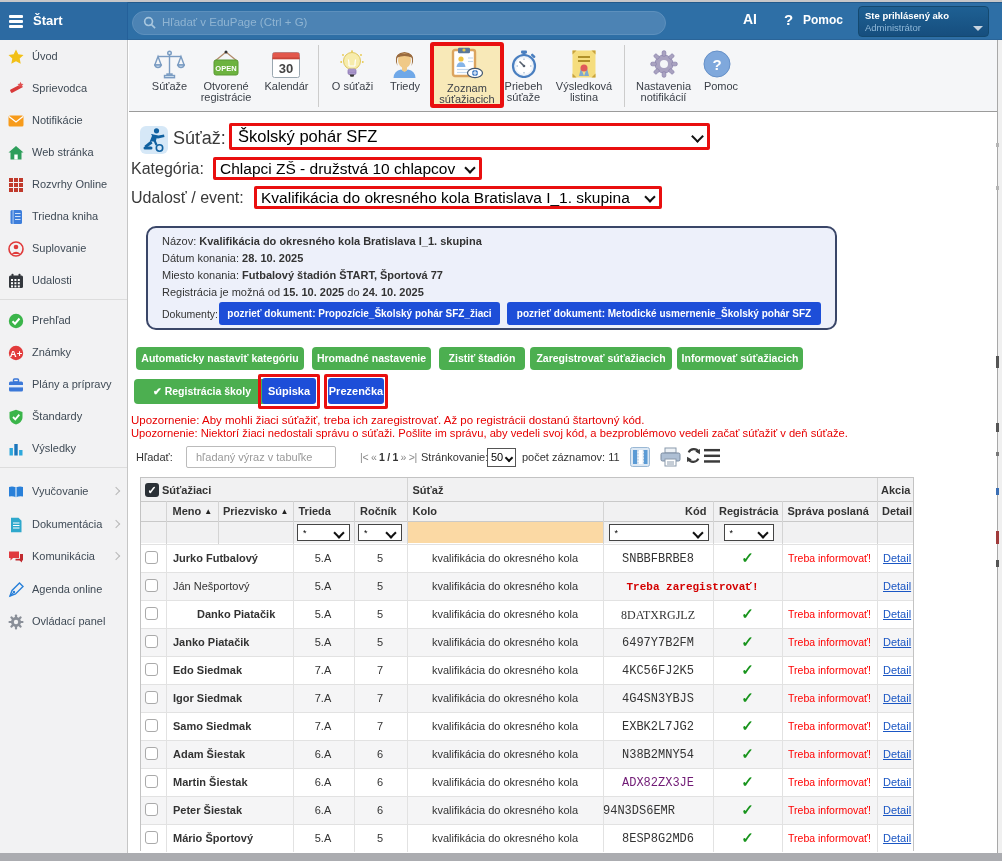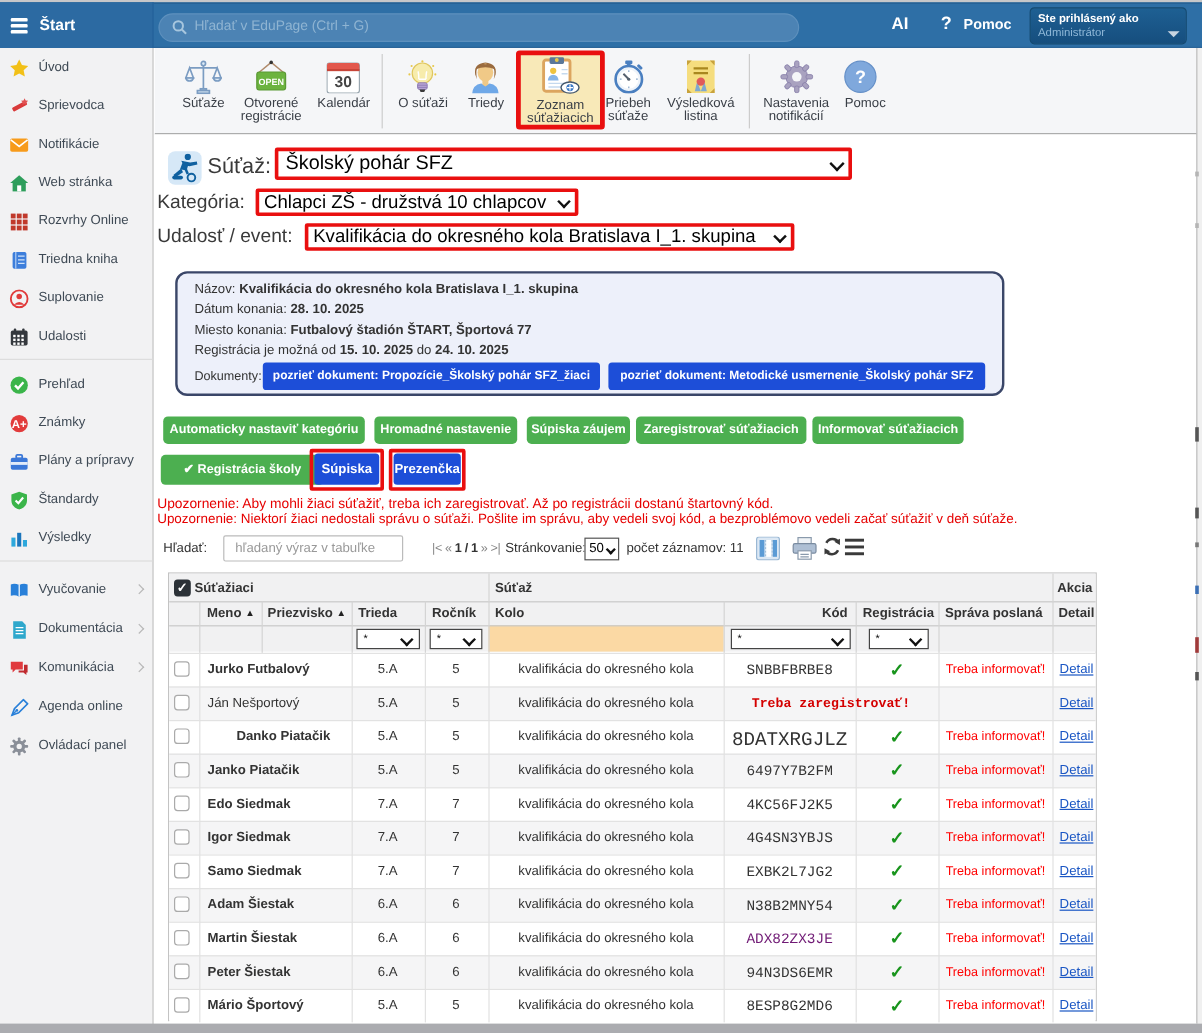--- a/index.html
+++ b/index.html
@@ -383,21 +383,21 @@
 <div class="abs" style="left:146px;top:226px;width:691px;height:104px;background:#edf0fa;border:2px solid #3a4668;border-radius:10px;box-sizing:border-box"></div>
 <div class="abs" style="left:162px;top:235px;font-size:11px;color:#333;white-space:nowrap"><span style="font-weight:normal">Názov: </span><span style="font-weight:bold">Kvalifikácia do okresného kola Bratislava I_1. skupina</span></div>
 <div class="abs" style="left:162px;top:252px;font-size:11px;color:#333;white-space:nowrap"><span style="font-weight:normal">Dátum konania: </span><span style="font-weight:bold">28. 10. 2025</span></div>
 <div class="abs" style="left:162px;top:269px;font-size:11px;color:#333;white-space:nowrap"><span style="font-weight:normal">Miesto konania: </span><span style="font-weight:bold">Futbalový štadión ŠTART, Športová 77</span></div>
 <div class="abs" style="left:162px;top:286px;font-size:11px;color:#333;white-space:nowrap"><span style="font-weight:normal">Registrácia je možná od </span><span style="font-weight:bold">15. 10. 2025</span><span style="font-weight:normal"> do </span><span style="font-weight:bold">24. 10. 2025</span></div>
 <div class="abs" style="left:162px;top:308px;font-size:10.5px;color:#333">Dokumenty:</div>
 <div class="bbtn" style="left:219px;top:302px;width:281px;height:23px;font-size:10px;line-height:23px">pozrieť dokument: Propozície_Školský pohár SFZ_žiaci</div>
 <div class="bbtn" style="left:507px;top:302px;width:314px;height:23px;font-size:10px;line-height:23px">pozrieť dokument: Metodické usmernenie_Školský pohár SFZ</div>
 <div class="gbtn" style="left:136px;top:347px;width:168px;height:23px;line-height:23px">Automaticky nastaviť kategóriu</div>
 <div class="gbtn" style="left:312px;top:347px;width:119px;height:23px;line-height:23px">Hromadné nastavenie</div>
-<div class="gbtn" style="left:439px;top:347px;width:86px;height:23px;line-height:23px">Súpiska záujem</div>
+<div class="gbtn" style="left:439px;top:347px;width:86px;height:23px;line-height:23px">Zistiť štadión</div>
 <div class="gbtn" style="left:530px;top:347px;width:142px;height:23px;line-height:23px">Zaregistrovať súťažiacich</div>
 <div class="gbtn" style="left:677px;top:347px;width:126px;height:23px;line-height:23px">Informovať súťažiacich</div>
 <div class="gbtn" style="left:134px;top:379px;width:136px;height:25px;line-height:25px">✔ Registrácia školy</div>
 <div class="redbox" style="left:258px;top:374px;width:62px;height:35px;box-sizing:border-box"></div>
 <div class="bbtn" style="left:262px;top:378px;width:54px;height:26px;line-height:26px;font-size:11px">Súpiska</div>
 <div class="redbox" style="left:324px;top:374px;width:64px;height:35px;box-sizing:border-box"></div>
 <div class="bbtn" style="left:328px;top:378px;width:56px;height:26px;line-height:26px;font-size:11px">Prezenčka</div>
 <div class="abs" style="left:131px;top:414px;font-size:11.5px;color:#e60000;white-space:nowrap">Upozornenie: Aby mohli žiaci súťažiť, treba ich zaregistrovať. Až po registrácii dostanú štartovný kód.</div>
 <div class="abs" style="left:131px;top:427px;font-size:11.2px;color:#e60000;white-space:nowrap">Upozornenie: Niektorí žiaci nedostali správu o súťaži. Pošlite im správu, aby vedeli svoj kód, a bezproblémovo vedeli začať súťažiť v deň súťaže.</div>
 <div class="abs" style="left:136px;top:451px;font-size:11px;color:#333">Hľadať:</div>
@@ -514,21 +514,21 @@
 <div class="dt" style="left:152px;top:102px;width:60px;text-align:center">5.A</div>
 <div class="dt" style="left:212.5px;top:102px;width:53px;text-align:center">5</div>
 <div class="dt" style="left:266px;top:102px;width:196px;text-align:center">kvalifikácia do okresného kola</div>
 <div class="dt" style="left:462px;top:103px;width:179px;text-align:center;font-family:'Liberation Mono',monospace;font-size:11px;font-weight:bold;color:#d40000">Treba zaregistrovať!</div>
 <div class="dt" style="left:742px;top:102px;color:#1a56c4;text-decoration:underline">Detail</div>
 <div style="position:absolute;left:4px;top:129px;width:13px;height:13px;background:#fff;border:1px solid #aaa;border-radius:3px;box-sizing:border-box"></div>
 <div class="dt" style="left:32px;top:130px;font-weight:bold;margin-left:24px;">Danko Piatačik</div>
 <div class="dt" style="left:152px;top:130px;width:60px;text-align:center">5.A</div>
 <div class="dt" style="left:212.5px;top:130px;width:53px;text-align:center">5</div>
 <div class="dt" style="left:266px;top:130px;width:196px;text-align:center">kvalifikácia do okresného kola</div>
-<div class="dt" style="left:462px;top:130px;width:110px;text-align:center;font-family:Liberation Mono, monospace;font-size:16px;color:#333">8DATXRGJLZ</div>
+<div class="dt" style="left:462px;top:130px;width:110px;text-align:center;font-family:Liberation Serif, serif;font-size:12px;color:#333">8DATXRGJLZ</div>
 <div style="position:absolute;left:572px;top:127px;width:69px;text-align:center;color:#18941c;font-size:15px;font-weight:bold">✓</div>
 <div class="dt" style="left:641px;top:130px;width:95px;text-align:center;color:#f00;font-size:10.5px">Treba informovať!</div>
 <div class="dt" style="left:742px;top:130px;color:#1a56c4;text-decoration:underline">Detail</div>
 <div style="position:absolute;left:4px;top:157px;width:13px;height:13px;background:#fff;border:1px solid #aaa;border-radius:3px;box-sizing:border-box"></div>
 <div class="dt" style="left:32px;top:158px;font-weight:bold;">Janko Piatačik</div>
 <div class="dt" style="left:152px;top:158px;width:60px;text-align:center">5.A</div>
 <div class="dt" style="left:212.5px;top:158px;width:53px;text-align:center">5</div>
 <div class="dt" style="left:266px;top:158px;width:196px;text-align:center">kvalifikácia do okresného kola</div>
 <div class="dt" style="left:462px;top:158px;width:110px;text-align:center;font-family:'Liberation Mono',monospace;font-size:12px;color:#333">6497Y7B2FM</div>
 <div style="position:absolute;left:572px;top:155px;width:69px;text-align:center;color:#18941c;font-size:15px;font-weight:bold">✓</div>
@@ -577,21 +577,21 @@
 <div class="dt" style="left:266px;top:298px;width:196px;text-align:center">kvalifikácia do okresného kola</div>
 <div class="dt" style="left:462px;top:298px;width:110px;text-align:center;font-family:'Liberation Mono',monospace;font-size:12px;color:#701a75">ADX82ZX3JE</div>
 <div style="position:absolute;left:572px;top:295px;width:69px;text-align:center;color:#18941c;font-size:15px;font-weight:bold">✓</div>
 <div class="dt" style="left:641px;top:298px;width:95px;text-align:center;color:#f00;font-size:10.5px">Treba informovať!</div>
 <div class="dt" style="left:742px;top:298px;color:#1a56c4;text-decoration:underline">Detail</div>
 <div style="position:absolute;left:4px;top:325px;width:13px;height:13px;background:#fff;border:1px solid #aaa;border-radius:3px;box-sizing:border-box"></div>
 <div class="dt" style="left:32px;top:326px;font-weight:bold;">Peter Šiestak</div>
 <div class="dt" style="left:152px;top:326px;width:60px;text-align:center">6.A</div>
 <div class="dt" style="left:212.5px;top:326px;width:53px;text-align:center">6</div>
 <div class="dt" style="left:266px;top:326px;width:196px;text-align:center">kvalifikácia do okresného kola</div>
-<div class="dt" style="left:462px;top:326px;width:110px;text-align:center;font-family:'Liberation Mono',monospace;font-size:12px;color:#333">94N3DS6EMR</div>
+<div class="dt" style="left:462px;top:326px;width:110px;text-align:left;font-family:'Liberation Mono',monospace;font-size:12px;color:#333">94N3DS6EMR</div>
 <div style="position:absolute;left:572px;top:323px;width:69px;text-align:center;color:#18941c;font-size:15px;font-weight:bold">✓</div>
 <div class="dt" style="left:641px;top:326px;width:95px;text-align:center;color:#f00;font-size:10.5px">Treba informovať!</div>
 <div class="dt" style="left:742px;top:326px;color:#1a56c4;text-decoration:underline">Detail</div>
 <div style="position:absolute;left:4px;top:353px;width:13px;height:13px;background:#fff;border:1px solid #aaa;border-radius:3px;box-sizing:border-box"></div>
 <div class="dt" style="left:32px;top:354px;font-weight:bold;">Mário Športový</div>
 <div class="dt" style="left:152px;top:354px;width:60px;text-align:center">5.A</div>
 <div class="dt" style="left:212.5px;top:354px;width:53px;text-align:center">5</div>
 <div class="dt" style="left:266px;top:354px;width:196px;text-align:center">kvalifikácia do okresného kola</div>
 <div class="dt" style="left:462px;top:354px;width:110px;text-align:center;font-family:'Liberation Mono',monospace;font-size:12px;color:#333">8ESP8G2MD6</div>
 <div style="position:absolute;left:572px;top:351px;width:69px;text-align:center;color:#18941c;font-size:15px;font-weight:bold">✓</div>

